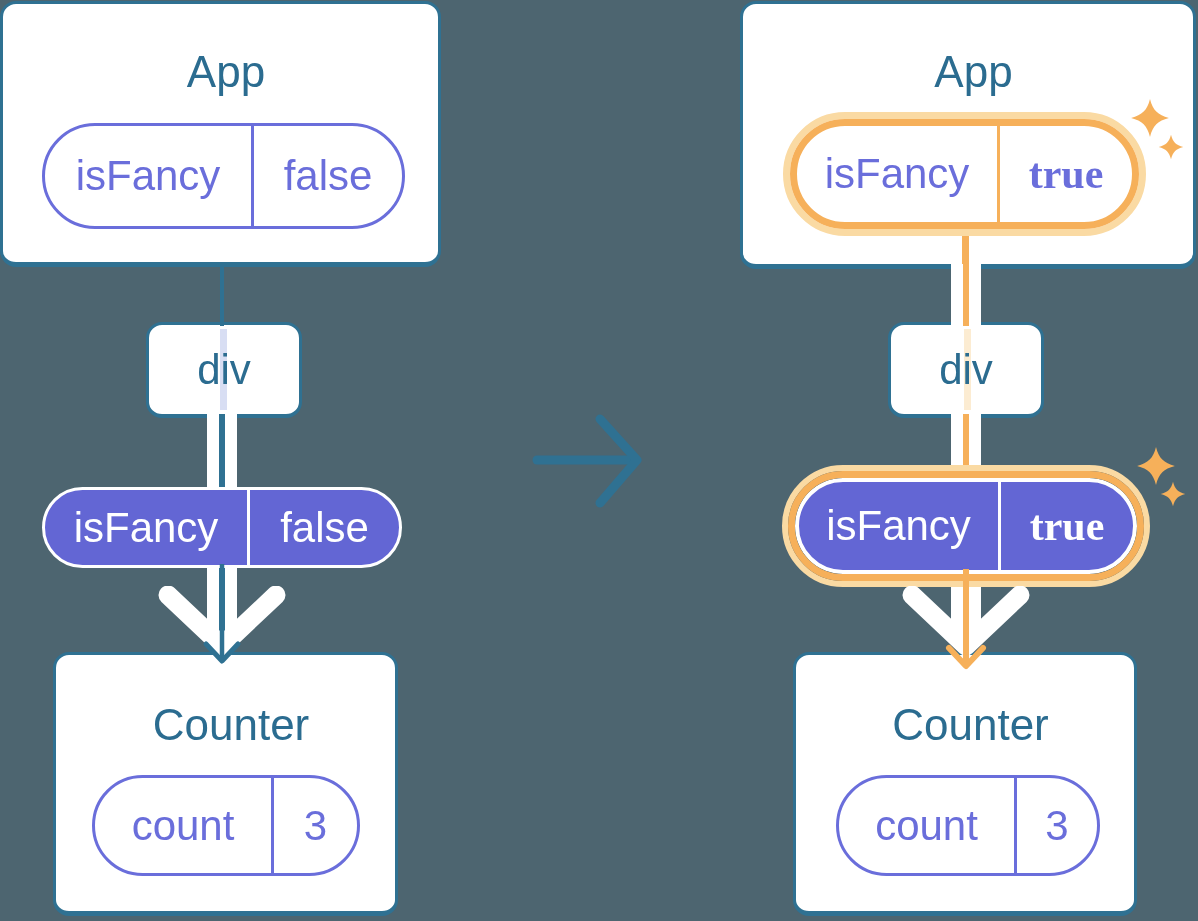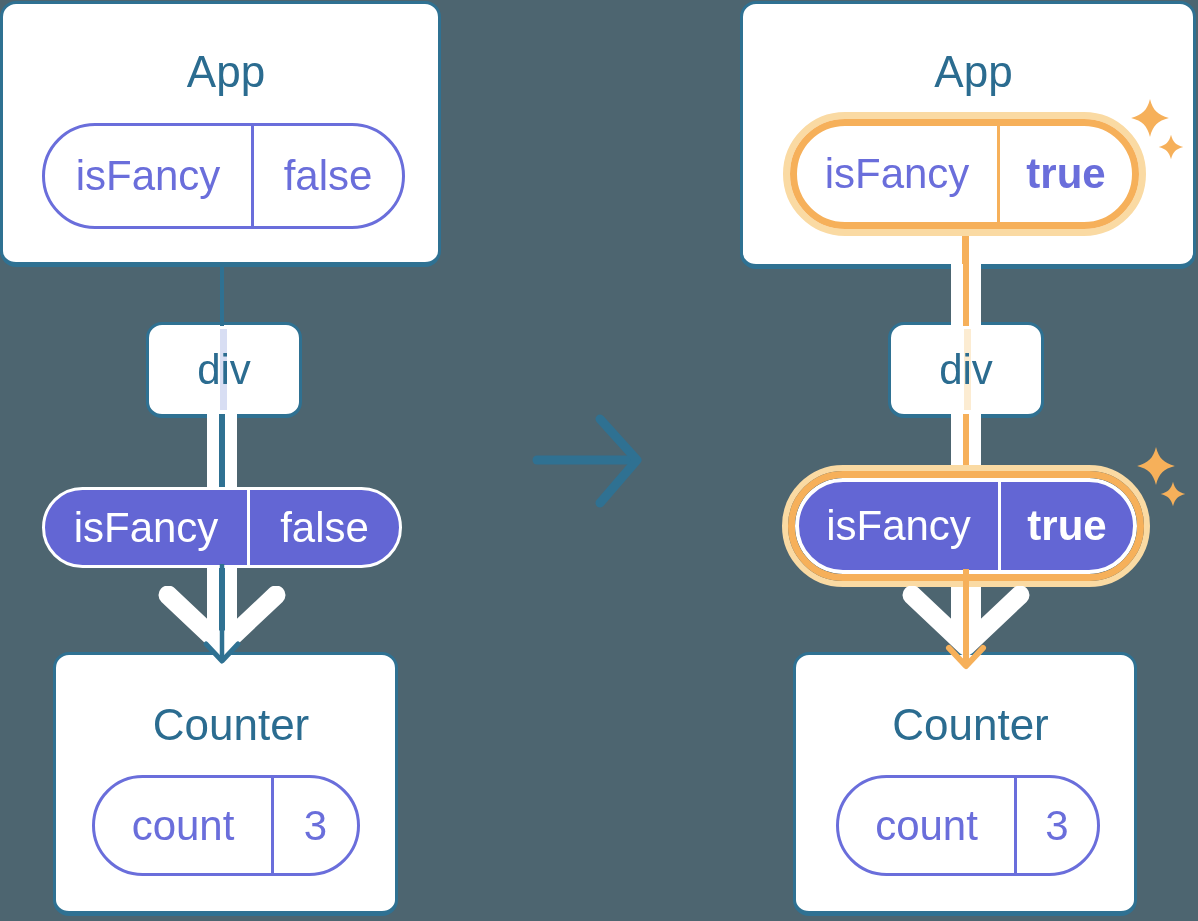--- a/index.html
+++ b/index.html
@@ -29,21 +29,21 @@
   .pill-solid .cell{display:flex;align-items:center;justify-content:center;line-height:1;}
   .pill-solid .cell-l{border-right:3px solid #fff;}
   .pill-solid .cell-r{flex:1;}
   
   .glow{position:absolute;box-sizing:border-box;border:7px solid var(--orange-glow);border-radius:66px;}
   .ring{width:100%;height:100%;box-sizing:border-box;border:7px solid var(--orange);
         border-radius:56px;background:#fff;display:flex;overflow:hidden;}
   .ring .cell{display:flex;align-items:center;justify-content:center;line-height:1;
         color:var(--purple-line);font-size:42px;}
   .ring .cell-l{border-right:3px solid var(--orange);}
-  .ring .cell-r{flex:1;}
+  .ring .cell-r{flex:1;font-family:Liberation Serif, serif;}
   .glow-solid{border-width:6px;border-radius:64px;}
   .ring-solid{border-radius:58px;border-width:7px;padding:0;background:transparent;}
   .inner-solid{flex:1;display:flex;box-sizing:border-box;border:4px solid #fff;
         border-radius:50px;background:var(--purple-fill);overflow:hidden;}
   .inner-solid .cell{display:flex;align-items:center;justify-content:center;line-height:1;
         color:#fff;font-size:42px;}
   .inner-solid .cell-l{border-right:3px solid #fff;}
   .inner-solid .cell-r{flex:1;}
   .bold{font-weight:700;}
   .true-purple{color:var(--purple-bold);}

